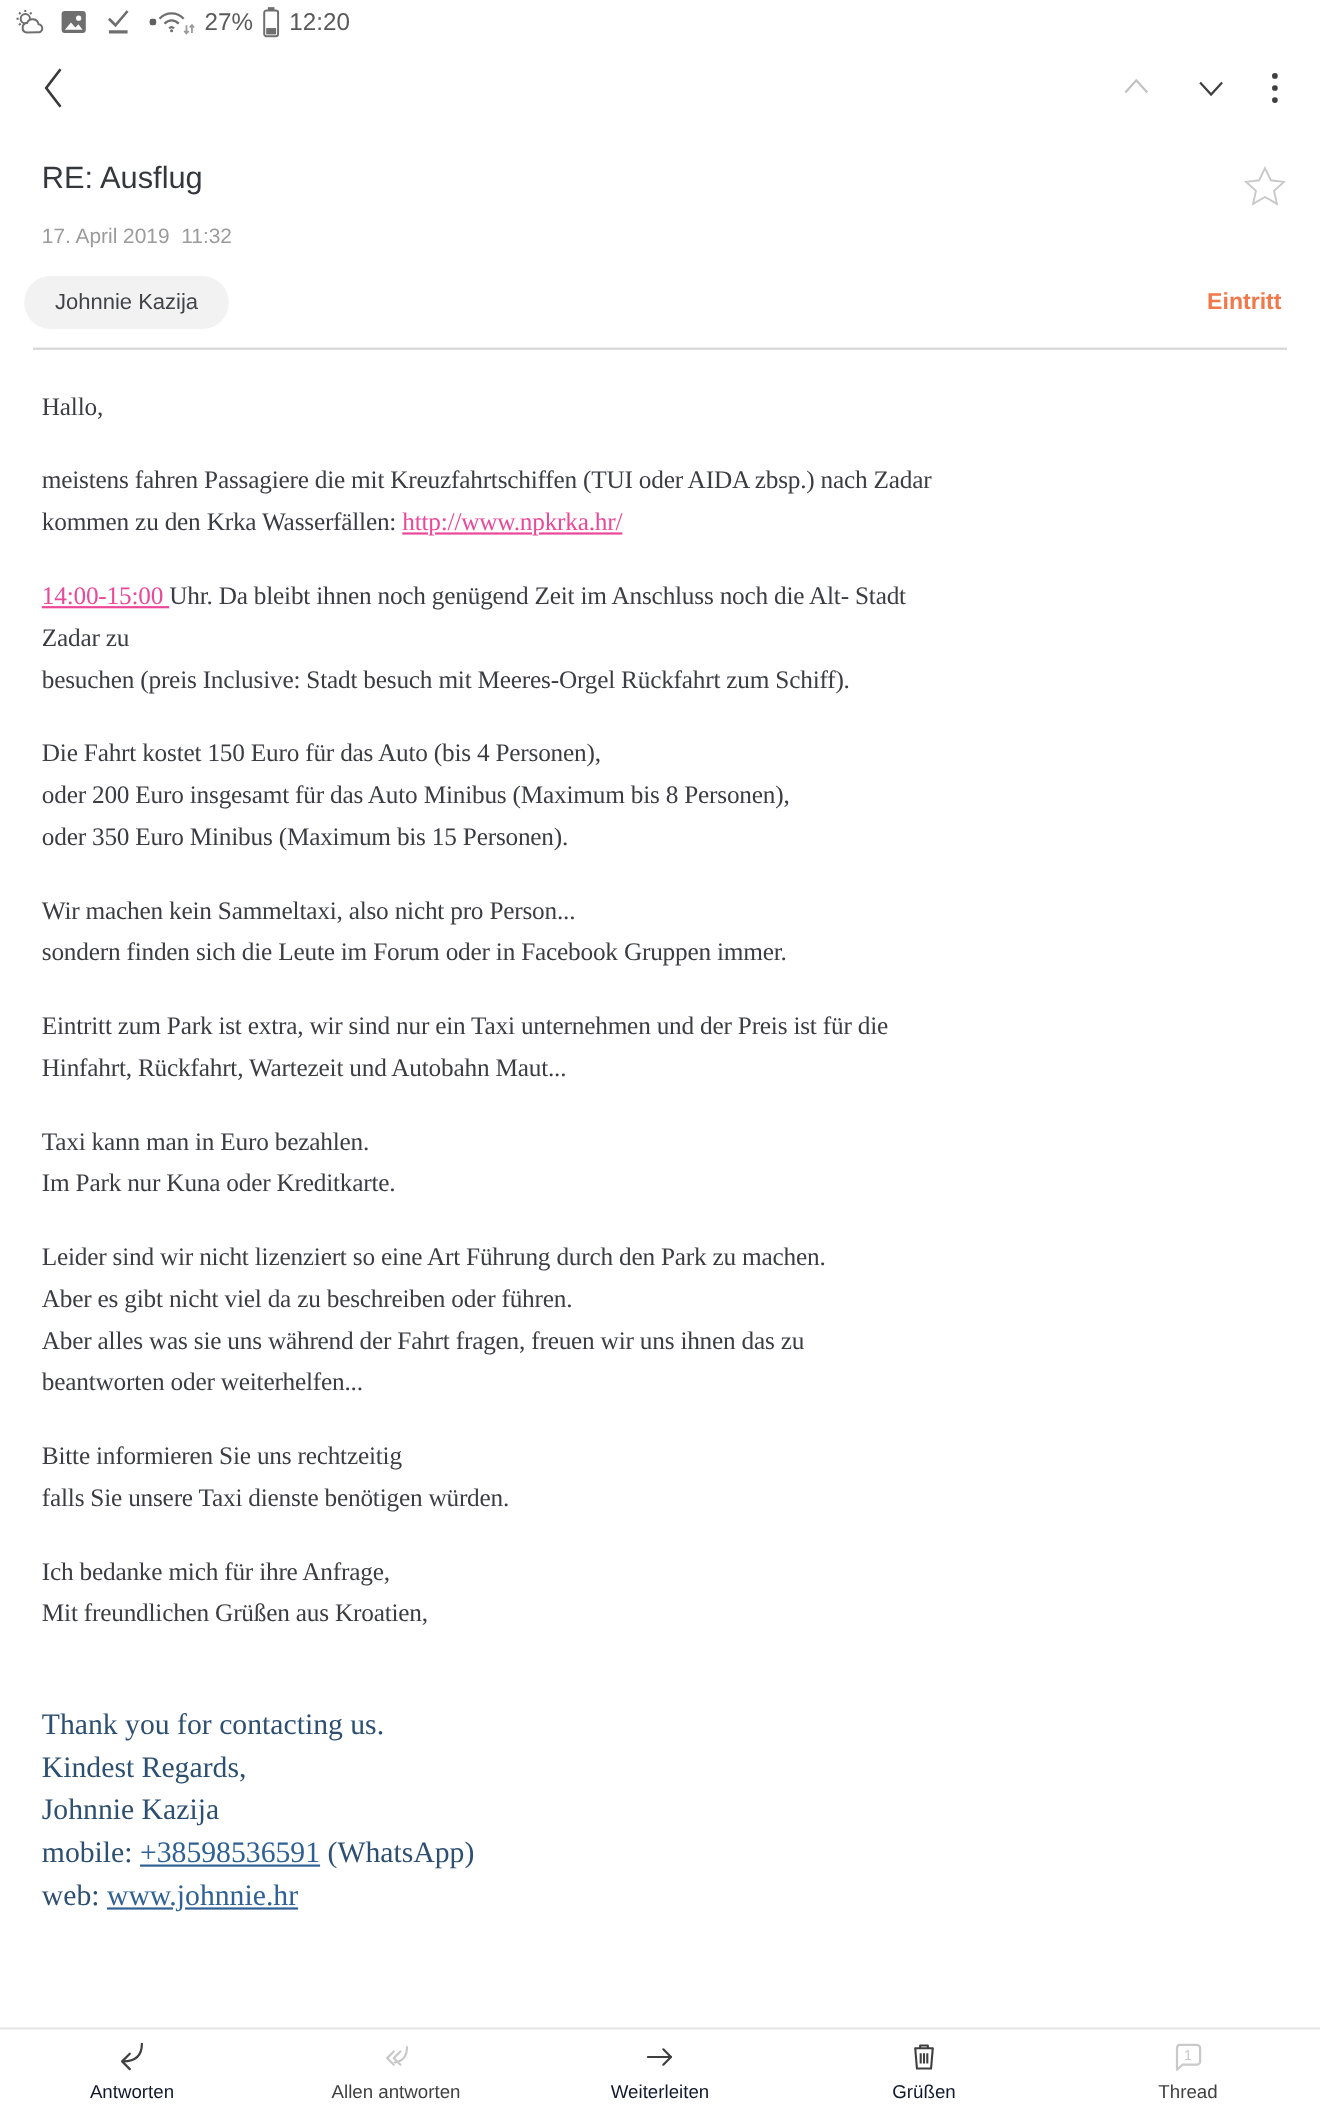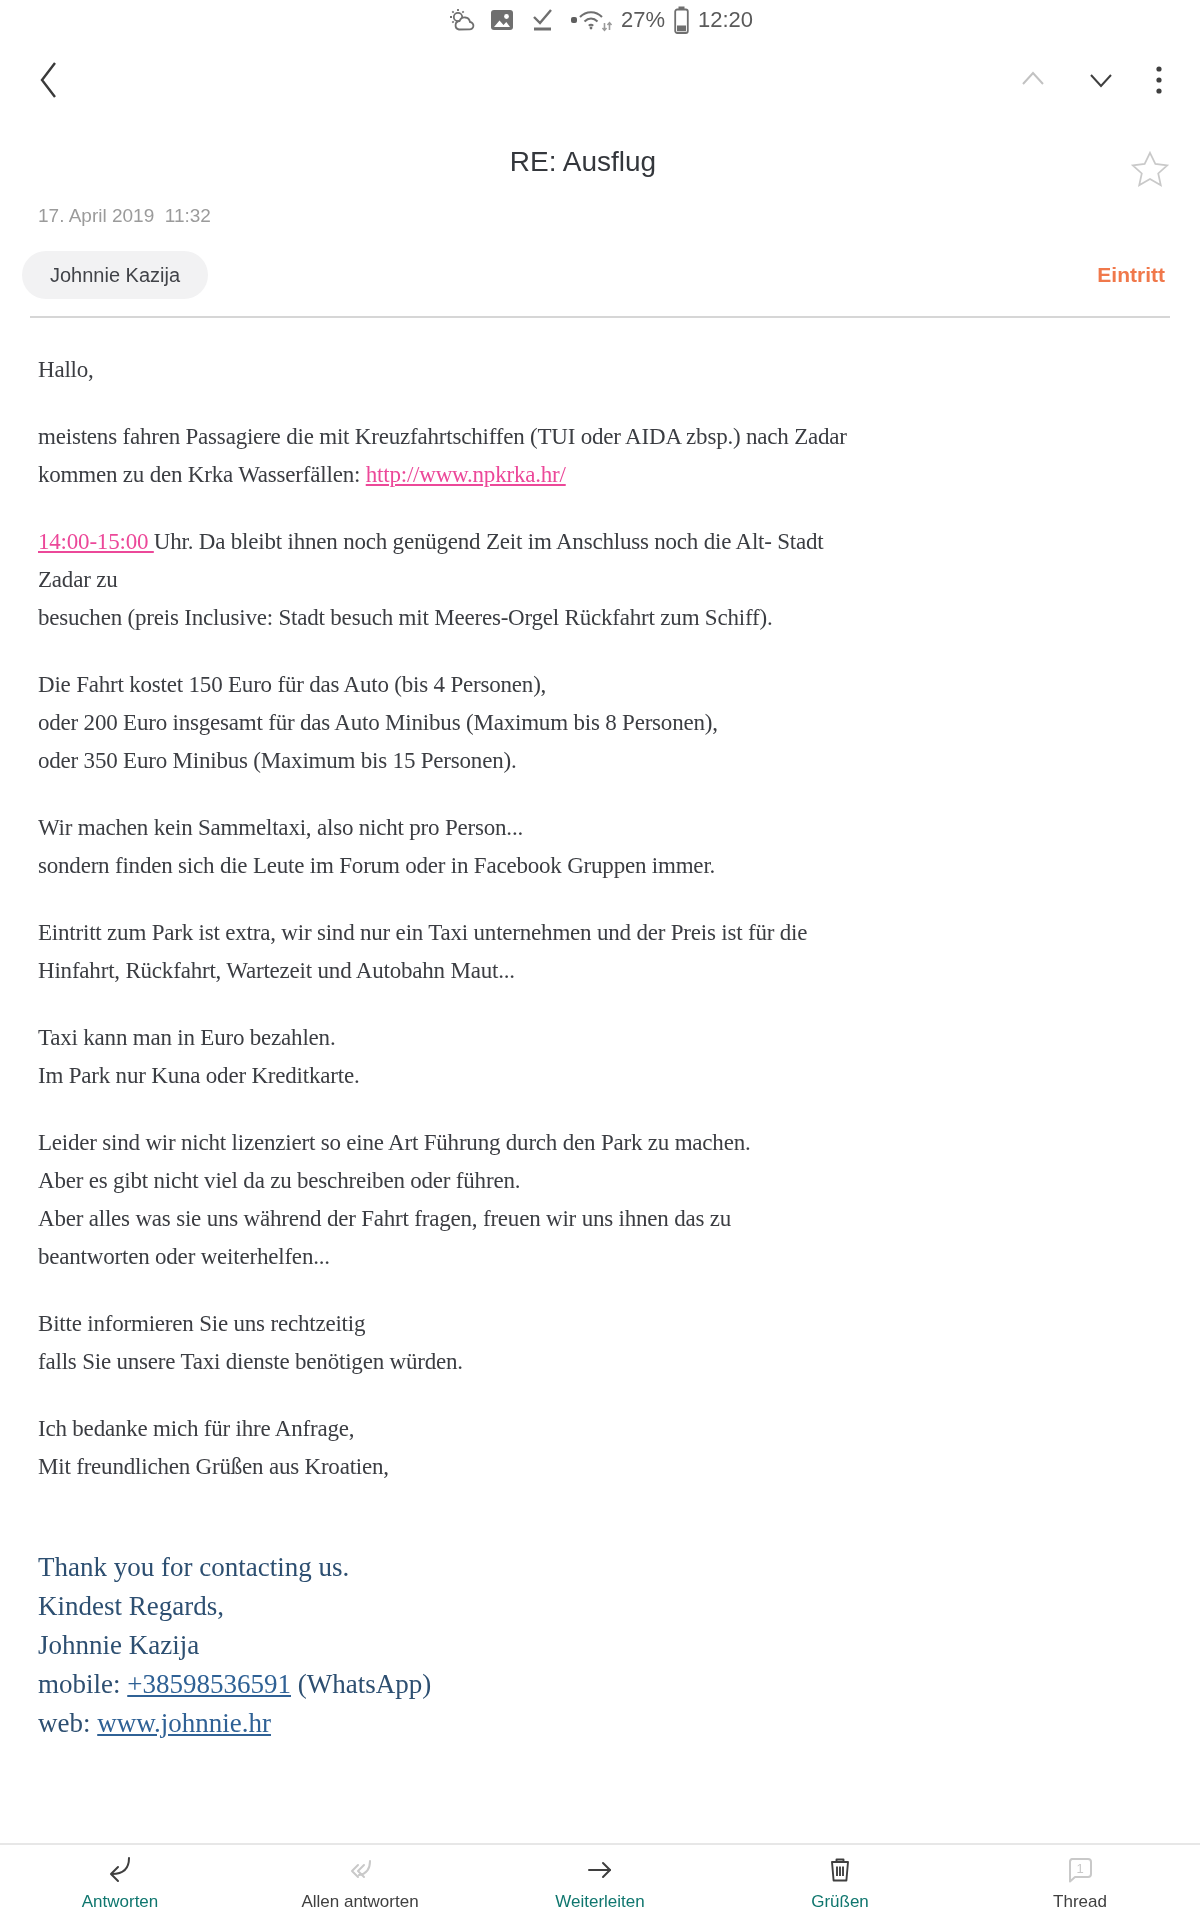--- a/index.html
+++ b/index.html
@@ -1,37 +1,37 @@
 <!DOCTYPE html>
 <html><head>
 <meta charset="utf-8">
 <style>
   html,body{margin:0;padding:0;background:#fff;}
   .screen{position:relative;width:1200px;height:1920px;background:#ffffff;overflow:hidden;
           font-family:"Liberation Sans",sans-serif;color:#3b3d42;}
 
   
   .statusbar{position:absolute;top:0;left:0;width:100%;height:40px;display:flex;
-             align-items:center;justify-content:center;padding:0 12px;box-sizing:border-box;}
+             align-items:center;justify-content:flex-start;padding:0 12px;box-sizing:border-box;}
   .sb-left{display:flex;align-items:center;gap:14px;}
   .sb-right{display:flex;align-items:center;gap:8px;color:#5a5a5a;font-size:22px;}
   .sb-icon{display:inline-flex;color:#6f6f6f;}
   .sb-dot{width:6px;height:6px;background:#5f5f5f;border-radius:2px;margin-left:2px;}
 
   
   .appbar{position:absolute;top:40px;left:0;width:100%;height:80px;display:flex;align-items:center;
           padding:0 28px;box-sizing:border-box;}
   .back-btn{display:inline-flex;margin-left:6px;}
   .appbar-spacer{flex:1;}
   .appbar-right{display:flex;align-items:center;gap:34px;margin-right:6px;}
   .icon-btn{display:inline-flex;align-items:center;justify-content:center;}
 
   
   .subject-row{margin:26px 28px 0 38px;display:flex;align-items:flex-start;}
-  .subject{font-size:28px;color:#34373c;line-height:32px;flex:1;text-align:center;}
+  .subject{font-size:28px;color:#34373c;line-height:32px;flex:1;}
   .star{display:inline-flex;margin-top:2px;}
   .date{margin:13px 38px 0;font-size:19px;color:#9b9b9b;white-space:pre;}
 
   
   .sender-row{margin:24px 35px 0 22px;display:flex;align-items:center;justify-content:space-between;}
   .sender-chip{background:#f2f2f3;border-radius:26px;height:48px;display:inline-flex;align-items:center;
                padding:0 28px;font-size:20px;color:#414348;}
   .details-link{font-size:21px;color:#f0784b;font-weight:bold;}
 
   .divider{height:2px;background:#d6d6d6;margin:17px 30px 0;}
@@ -45,21 +45,21 @@
   
   .signature{margin:62px 38px 0;font-family:"Liberation Serif",serif;font-size:27px;line-height:39px;color:#2d4f71;}
   .sig-line{white-space:pre-wrap;}
   .sig-link{color:#2f6195;text-decoration:underline;cursor:pointer;}
 
   
   .toolbar{position:absolute;left:0;bottom:0;width:100%;height:75px;background:#fff;border-top:2px solid #e7e7e7;
            display:flex;}
   .tb-item{flex:1;display:flex;flex-direction:column;align-items:center;justify-content:center;gap:6px;
            color:#3f3f3f;cursor:pointer;}
-  .tb-item .tb-label{font-size:17px;color:#0f766e;}
+  .tb-item .tb-label{font-size:17px;color:#0f172a;}
   .tb-item.disabled{color:#c9c9c9;cursor:default;}
   .tb-item.disabled .tb-label{color:#404040;}
   svg{display:block;}
 </style>
 </head>
 <body>
 
 <div class="screen">
 
   <div class="statusbar">

